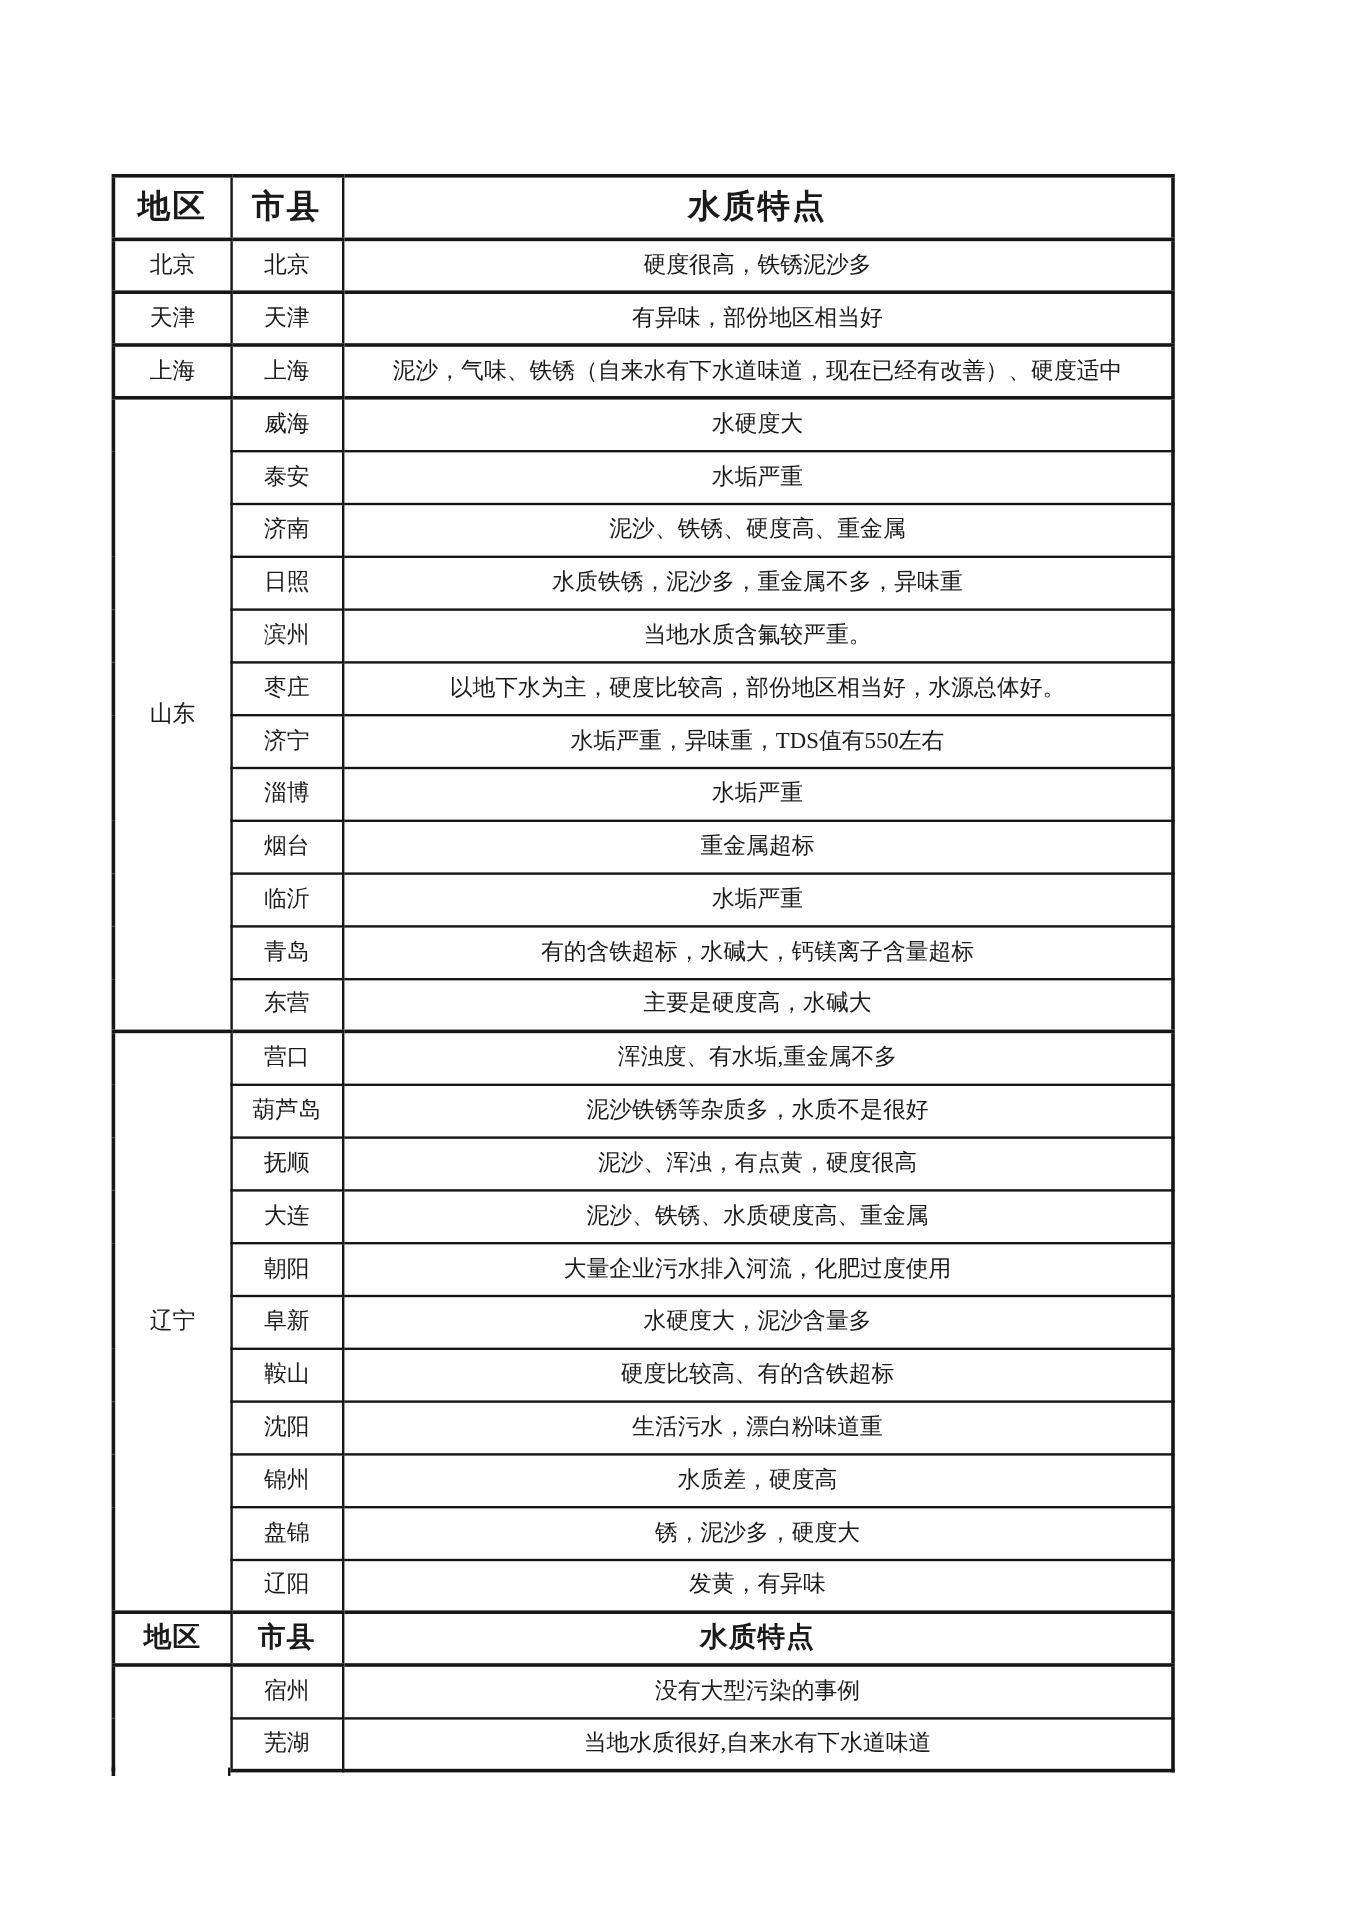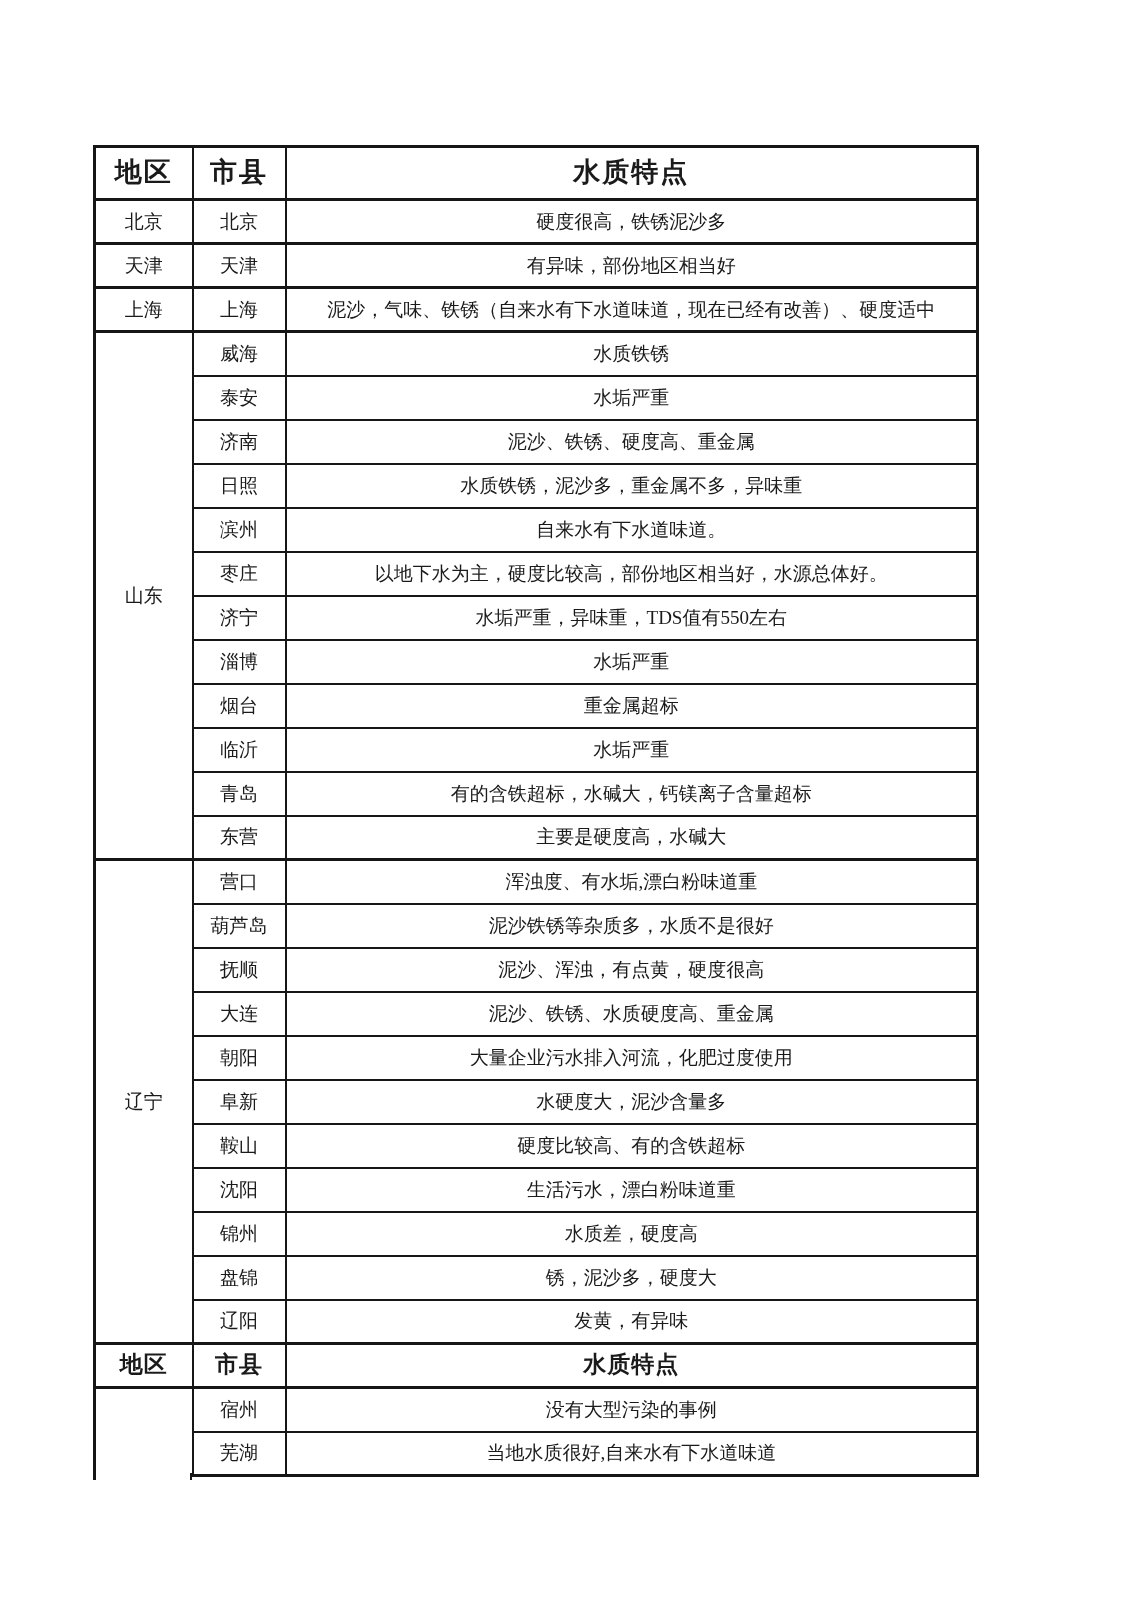--- a/index.html
+++ b/index.html
@@ -82,37 +82,37 @@
             <td>有异味，部份地区相当好</td>
           </tr>
           <tr class="body-row sec-top">
             <td rowspan="1" class="region">上海</td>
             <td>上海</td>
             <td>泥沙，气味、铁锈（自来水有下水道味道，现在已经有改善）、硬度适中</td>
           </tr>
           <tr class="body-row sec-top">
             <td rowspan="12" class="region">山东</td>
             <td>威海</td>
-            <td>水质铁锈</td>
+            <td>水硬度大</td>
           </tr>
           <tr class="body-row">
             <td>泰安</td>
             <td>水垢严重</td>
           </tr>
           <tr class="body-row">
             <td>济南</td>
             <td>泥沙、铁锈、硬度高、重金属</td>
           </tr>
           <tr class="body-row">
             <td>日照</td>
             <td>水质铁锈，泥沙多，重金属不多，异味重</td>
           </tr>
           <tr class="body-row">
             <td>滨州</td>
-            <td>自来水有下水道味道。</td>
+            <td>当地水质含氟较严重。</td>
           </tr>
           <tr class="body-row">
             <td>枣庄</td>
             <td>以地下水为主，硬度比较高，部份地区相当好，水源总体好。</td>
           </tr>
           <tr class="body-row">
             <td>济宁</td>
             <td>水垢严重，异味重，TDS值有550左右</td>
           </tr>
           <tr class="body-row">
@@ -131,21 +131,21 @@
             <td>青岛</td>
             <td>有的含铁超标，水碱大，钙镁离子含量超标</td>
           </tr>
           <tr class="body-row">
             <td>东营</td>
             <td>主要是硬度高，水碱大</td>
           </tr>
           <tr class="body-row sec-top">
             <td rowspan="11" class="region">辽宁</td>
             <td>营口</td>
-            <td>浑浊度、有水垢,漂白粉味道重</td>
+            <td>浑浊度、有水垢,重金属不多</td>
           </tr>
           <tr class="body-row">
             <td>葫芦岛</td>
             <td>泥沙铁锈等杂质多，水质不是很好</td>
           </tr>
           <tr class="body-row">
             <td>抚顺</td>
             <td>泥沙、浑浊，有点黄，硬度很高</td>
           </tr>
           <tr class="body-row">

